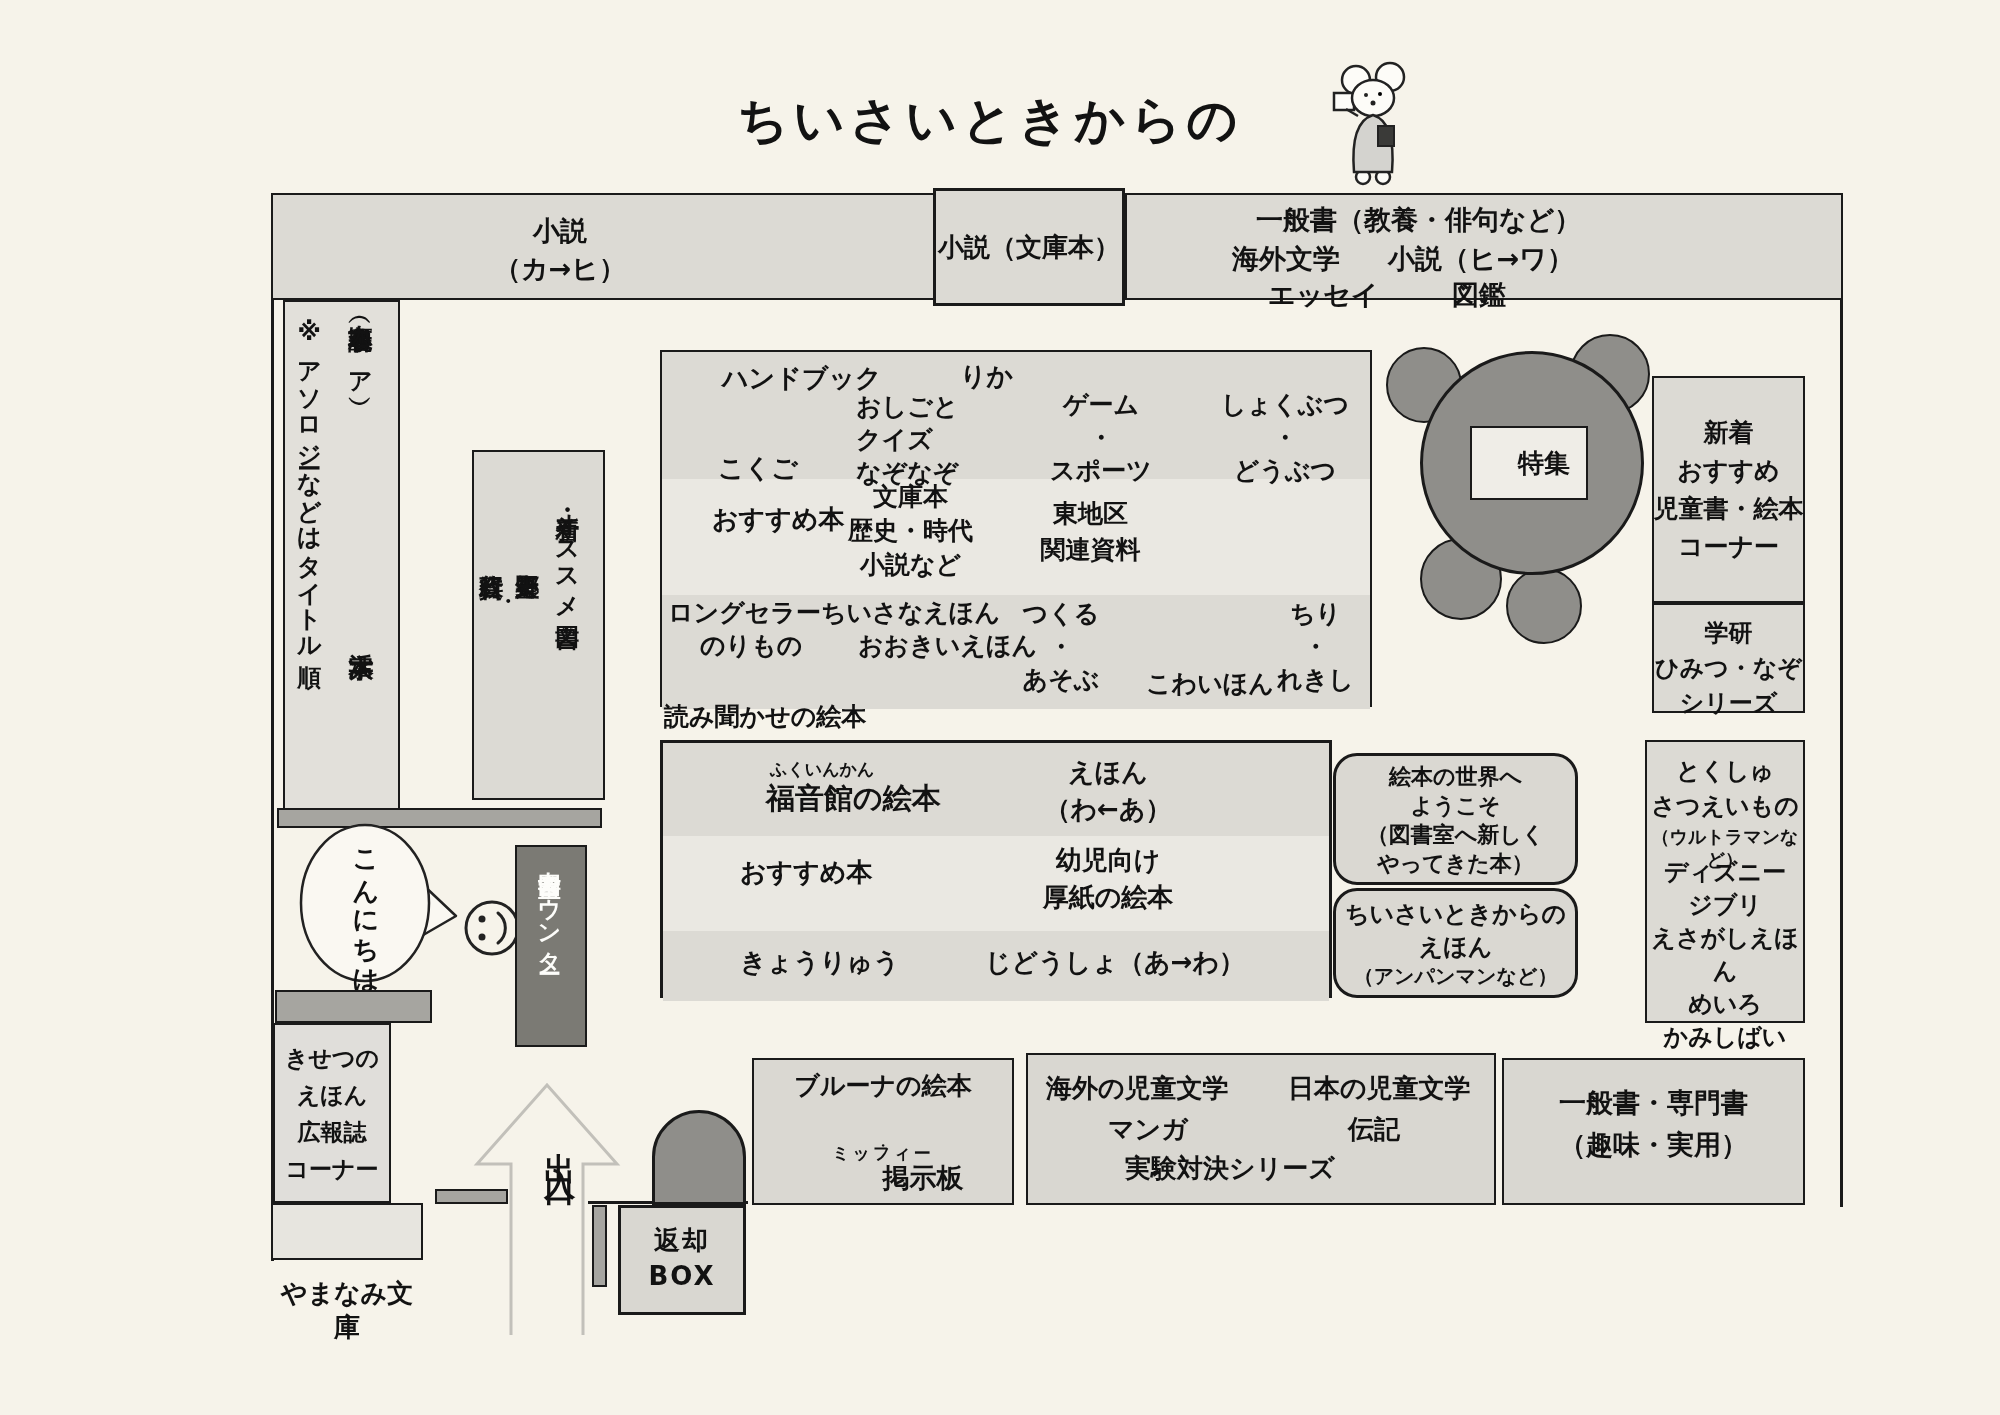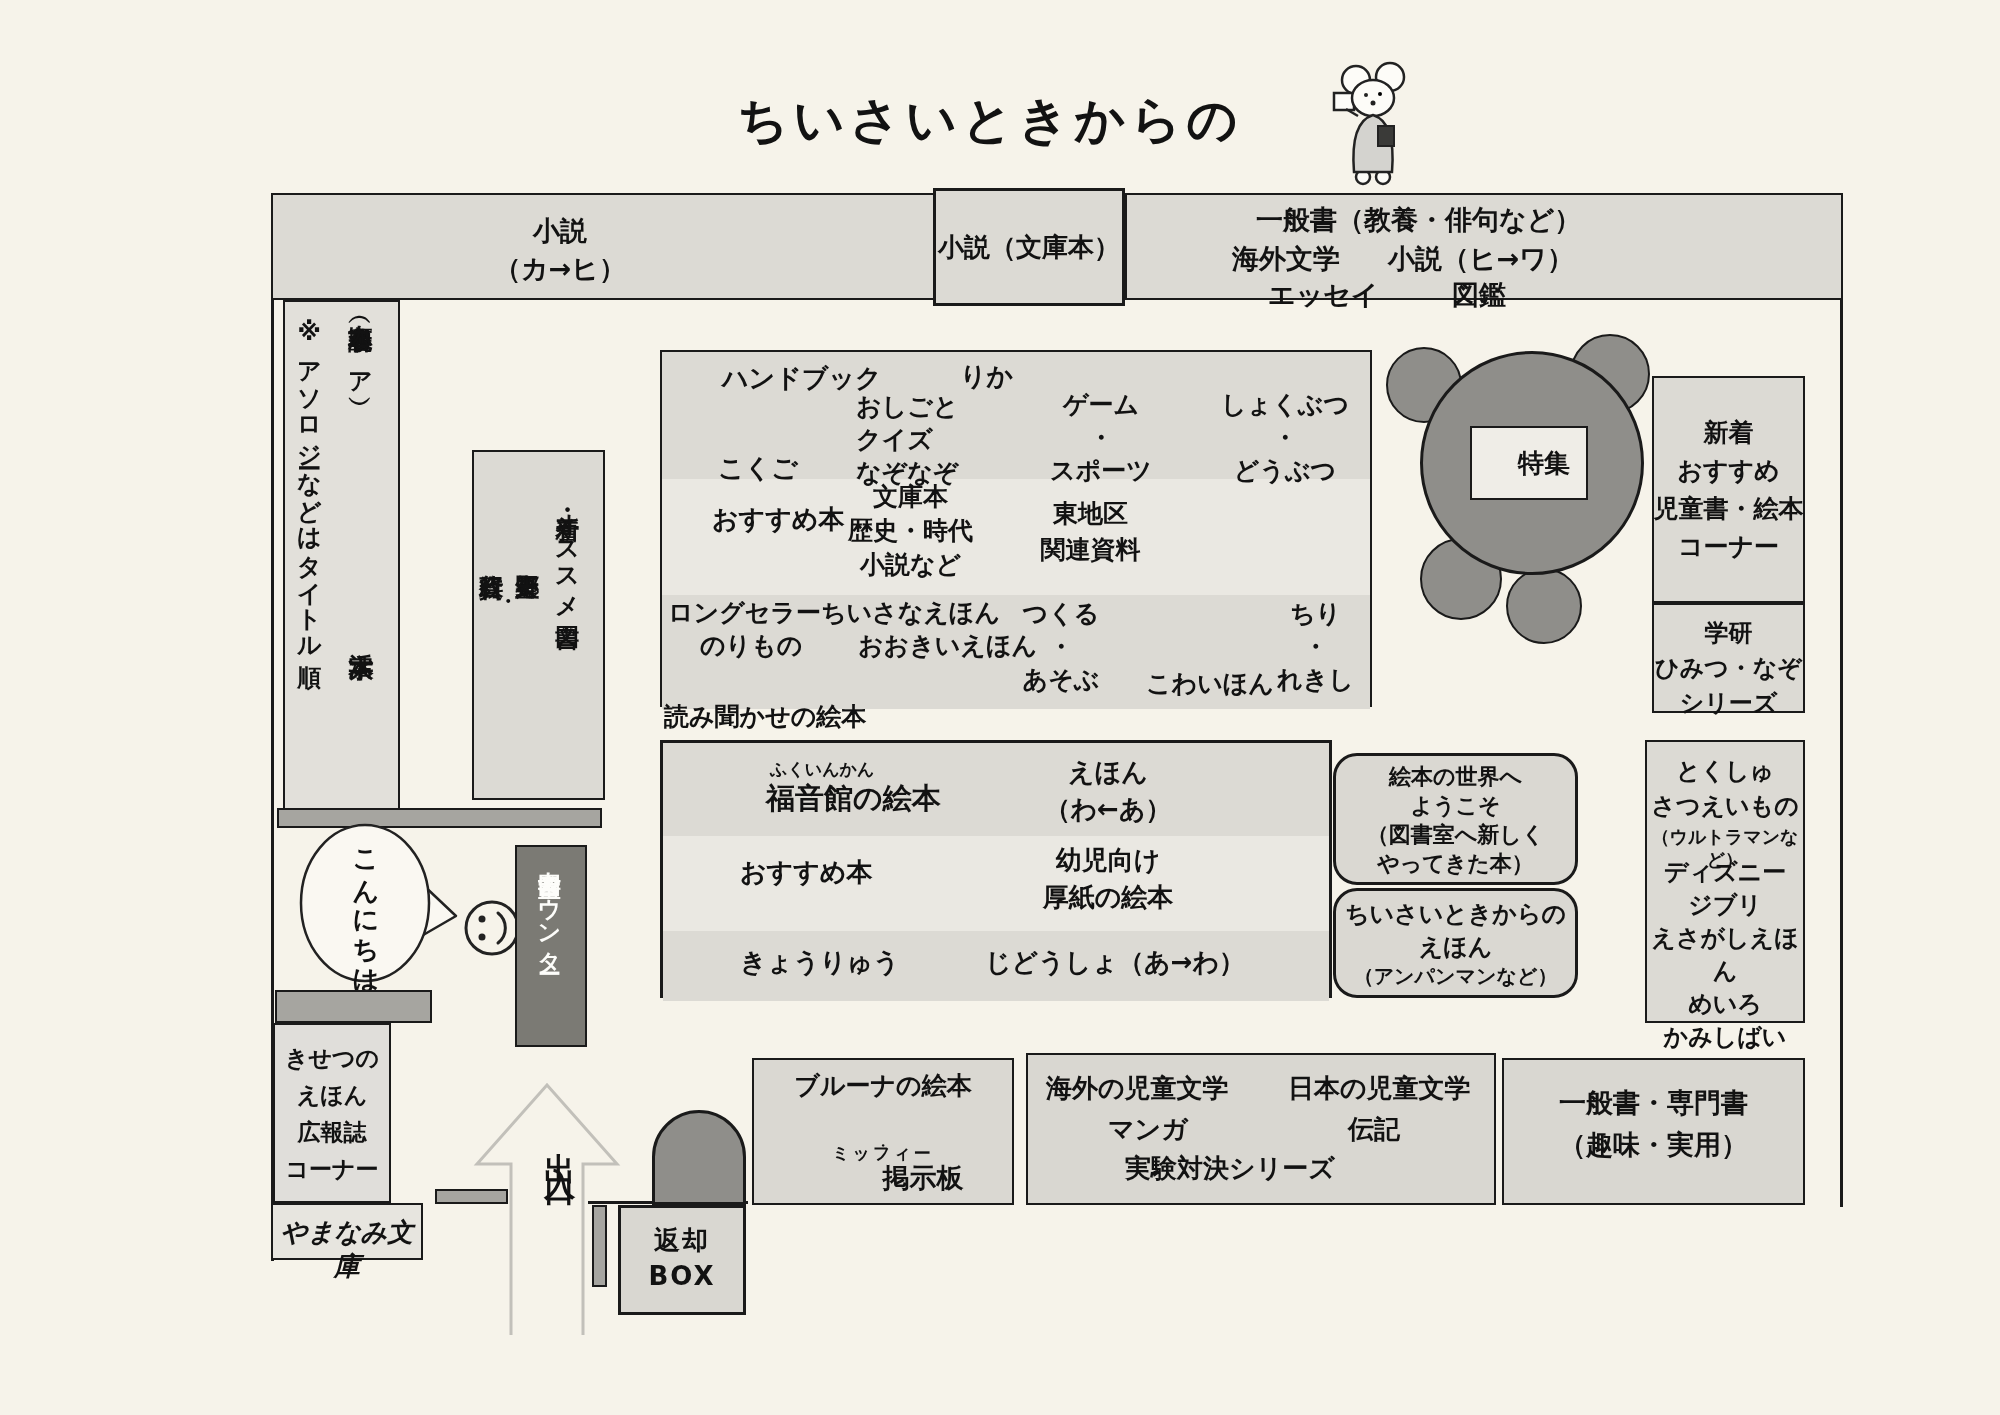--- a/index.html
+++ b/index.html
@@ -166,21 +166,21 @@
   <div class="box" style="left:515px;top:845px;width:72px;height:202px;background:#7b7a74;"></div>
   <div class="lbl v" style="left:534px;top:856px;font-size:23px;color:#fdfdfa;">図書室カウンター</div>
 
   <div class="bar" style="left:275px;top:990px;width:157px;height:33px;"></div>
   <div class="box" style="left:273px;top:1023px;width:118px;height:180px;background:#e0deda;"></div>
   <div class="lbl c" style="left:273px;top:1040px;width:118px;font-size:23px;line-height:37px;">きせつの
 えほん
 広報誌
 コーナー</div>
   <div class="box" style="left:271px;top:1203px;width:152px;height:57px;background:#e7e5df;"></div>
-  <div class="lbl c" style="left:271px;top:1216px;width:152px;font-size:26px;font-style:italic;">やまなみ文庫</div>
+  <div class="lbl c" style="left:271px;top:1277px;width:152px;font-size:26px;">やまなみ文庫</div>
   <div class="bar" style="left:435px;top:1189px;width:73px;height:15px;"></div>
 
   <svg style="position:absolute;left:460px;top:1075px;" width="170" height="260" viewBox="0 0 170 260">
     <polyline points="51,260 51,89 17,89 87,10 157,89 123,89 123,260" fill="none" stroke="#c2c0ba" stroke-width="3"></polyline>
   </svg>
   <div class="lbl v" style="left:540px;top:1128px;font-size:31px;letter-spacing:14px;">出入口</div>
 
   <div class="box" style="left:652px;top:1110px;width:94px;height:95px;background:#8f8e8a;border-width:3px;border-radius:47px 47px 0 0;"></div>
   <div class="bar" style="left:592px;top:1205px;width:15px;height:82px;"></div>
   <div class="box" style="left:618px;top:1205px;width:128px;height:110px;background:#d9d7d1;border-width:3px;"></div>

